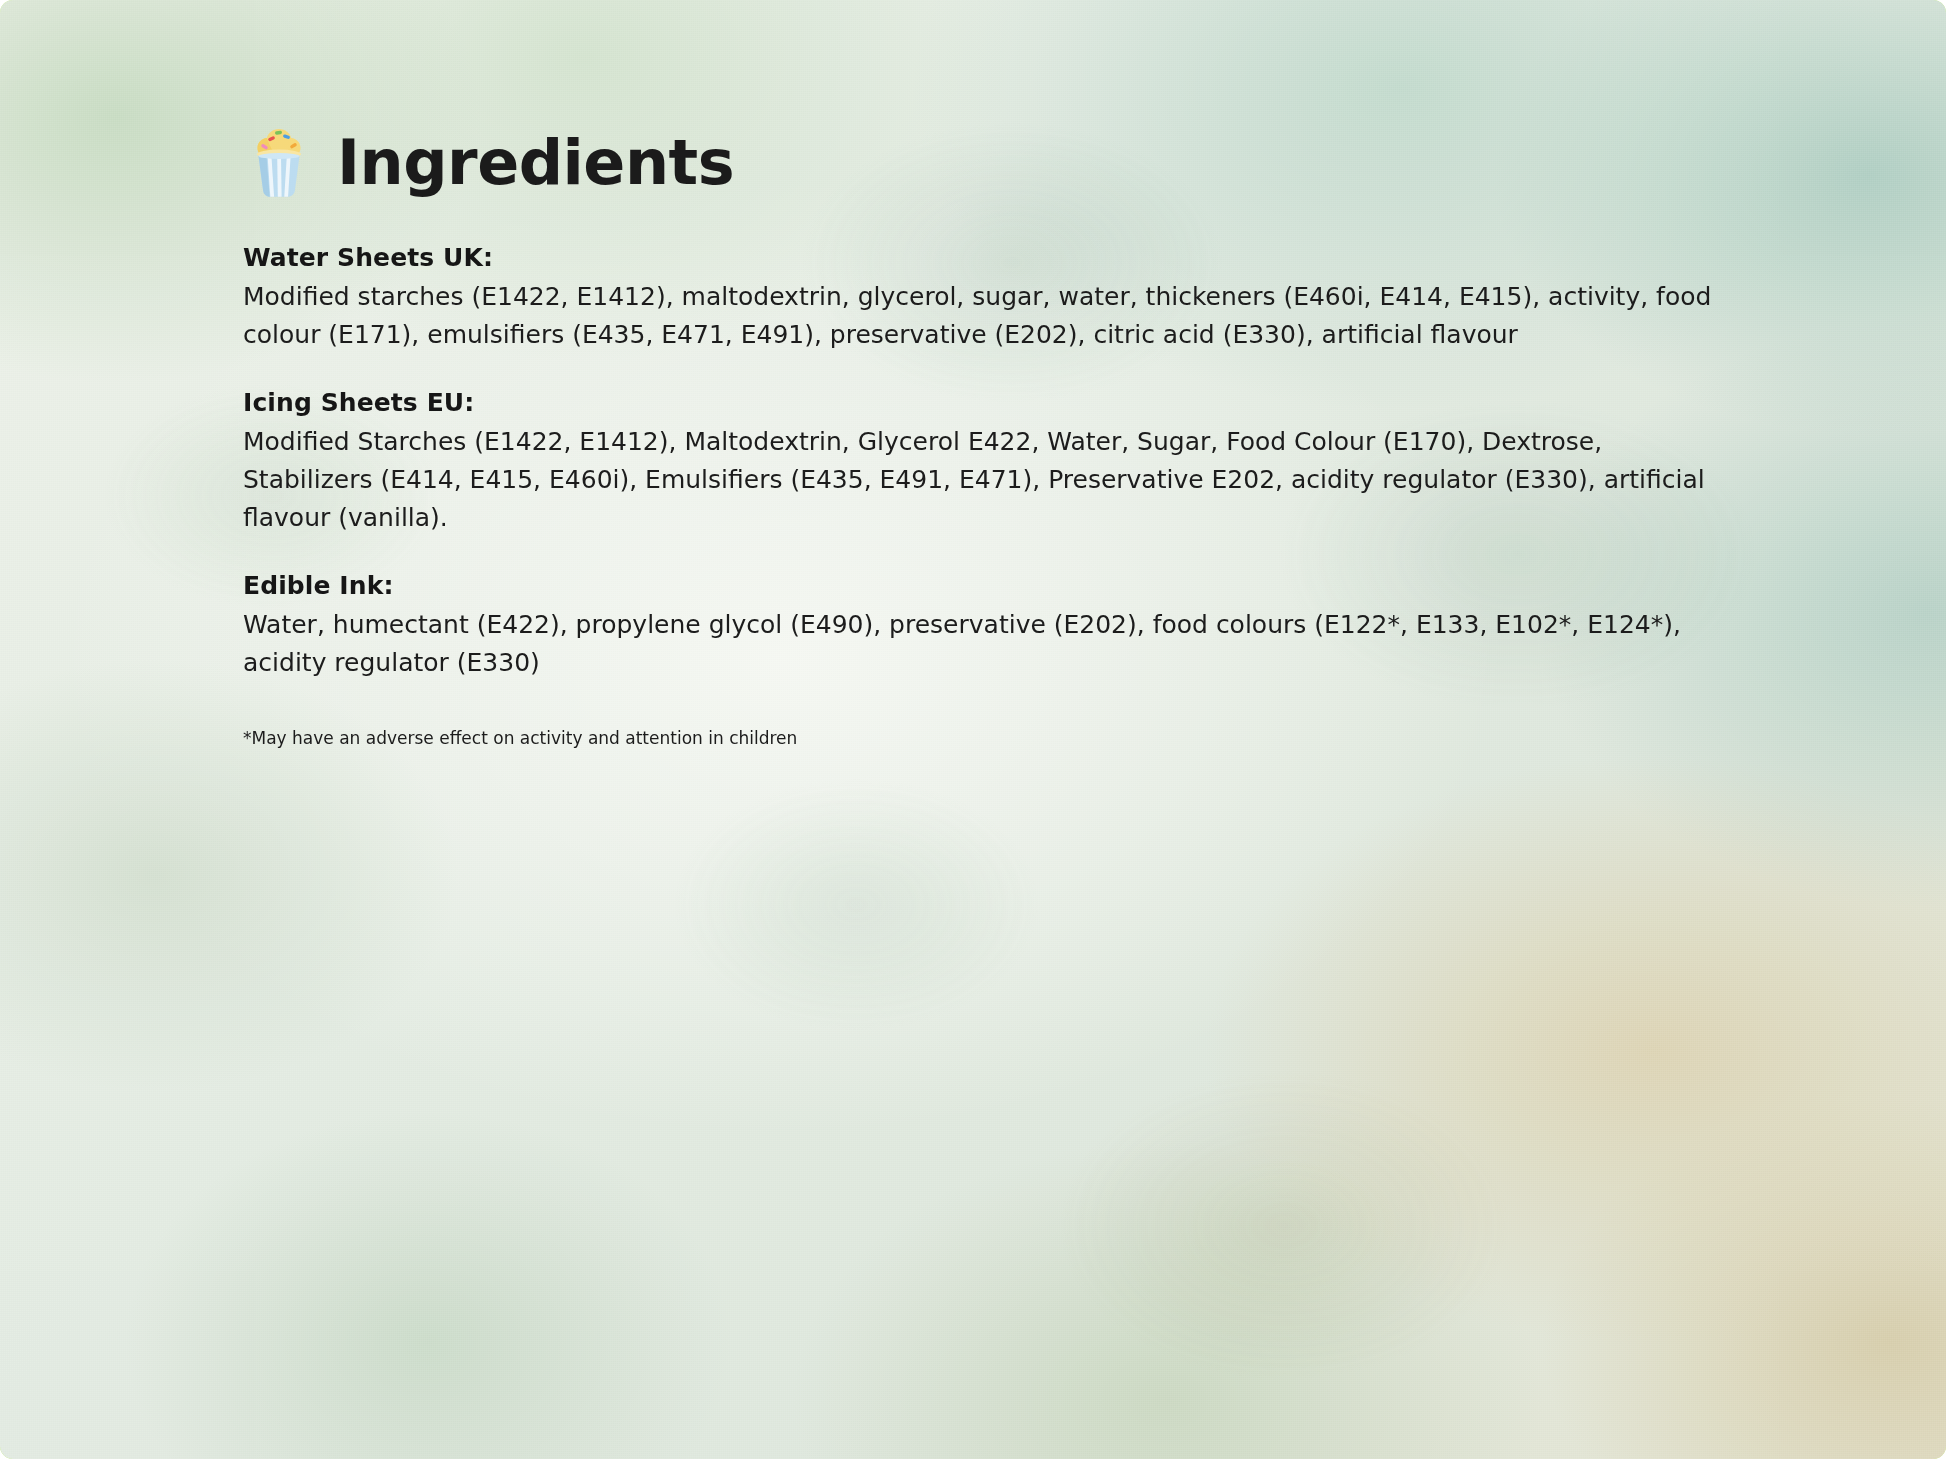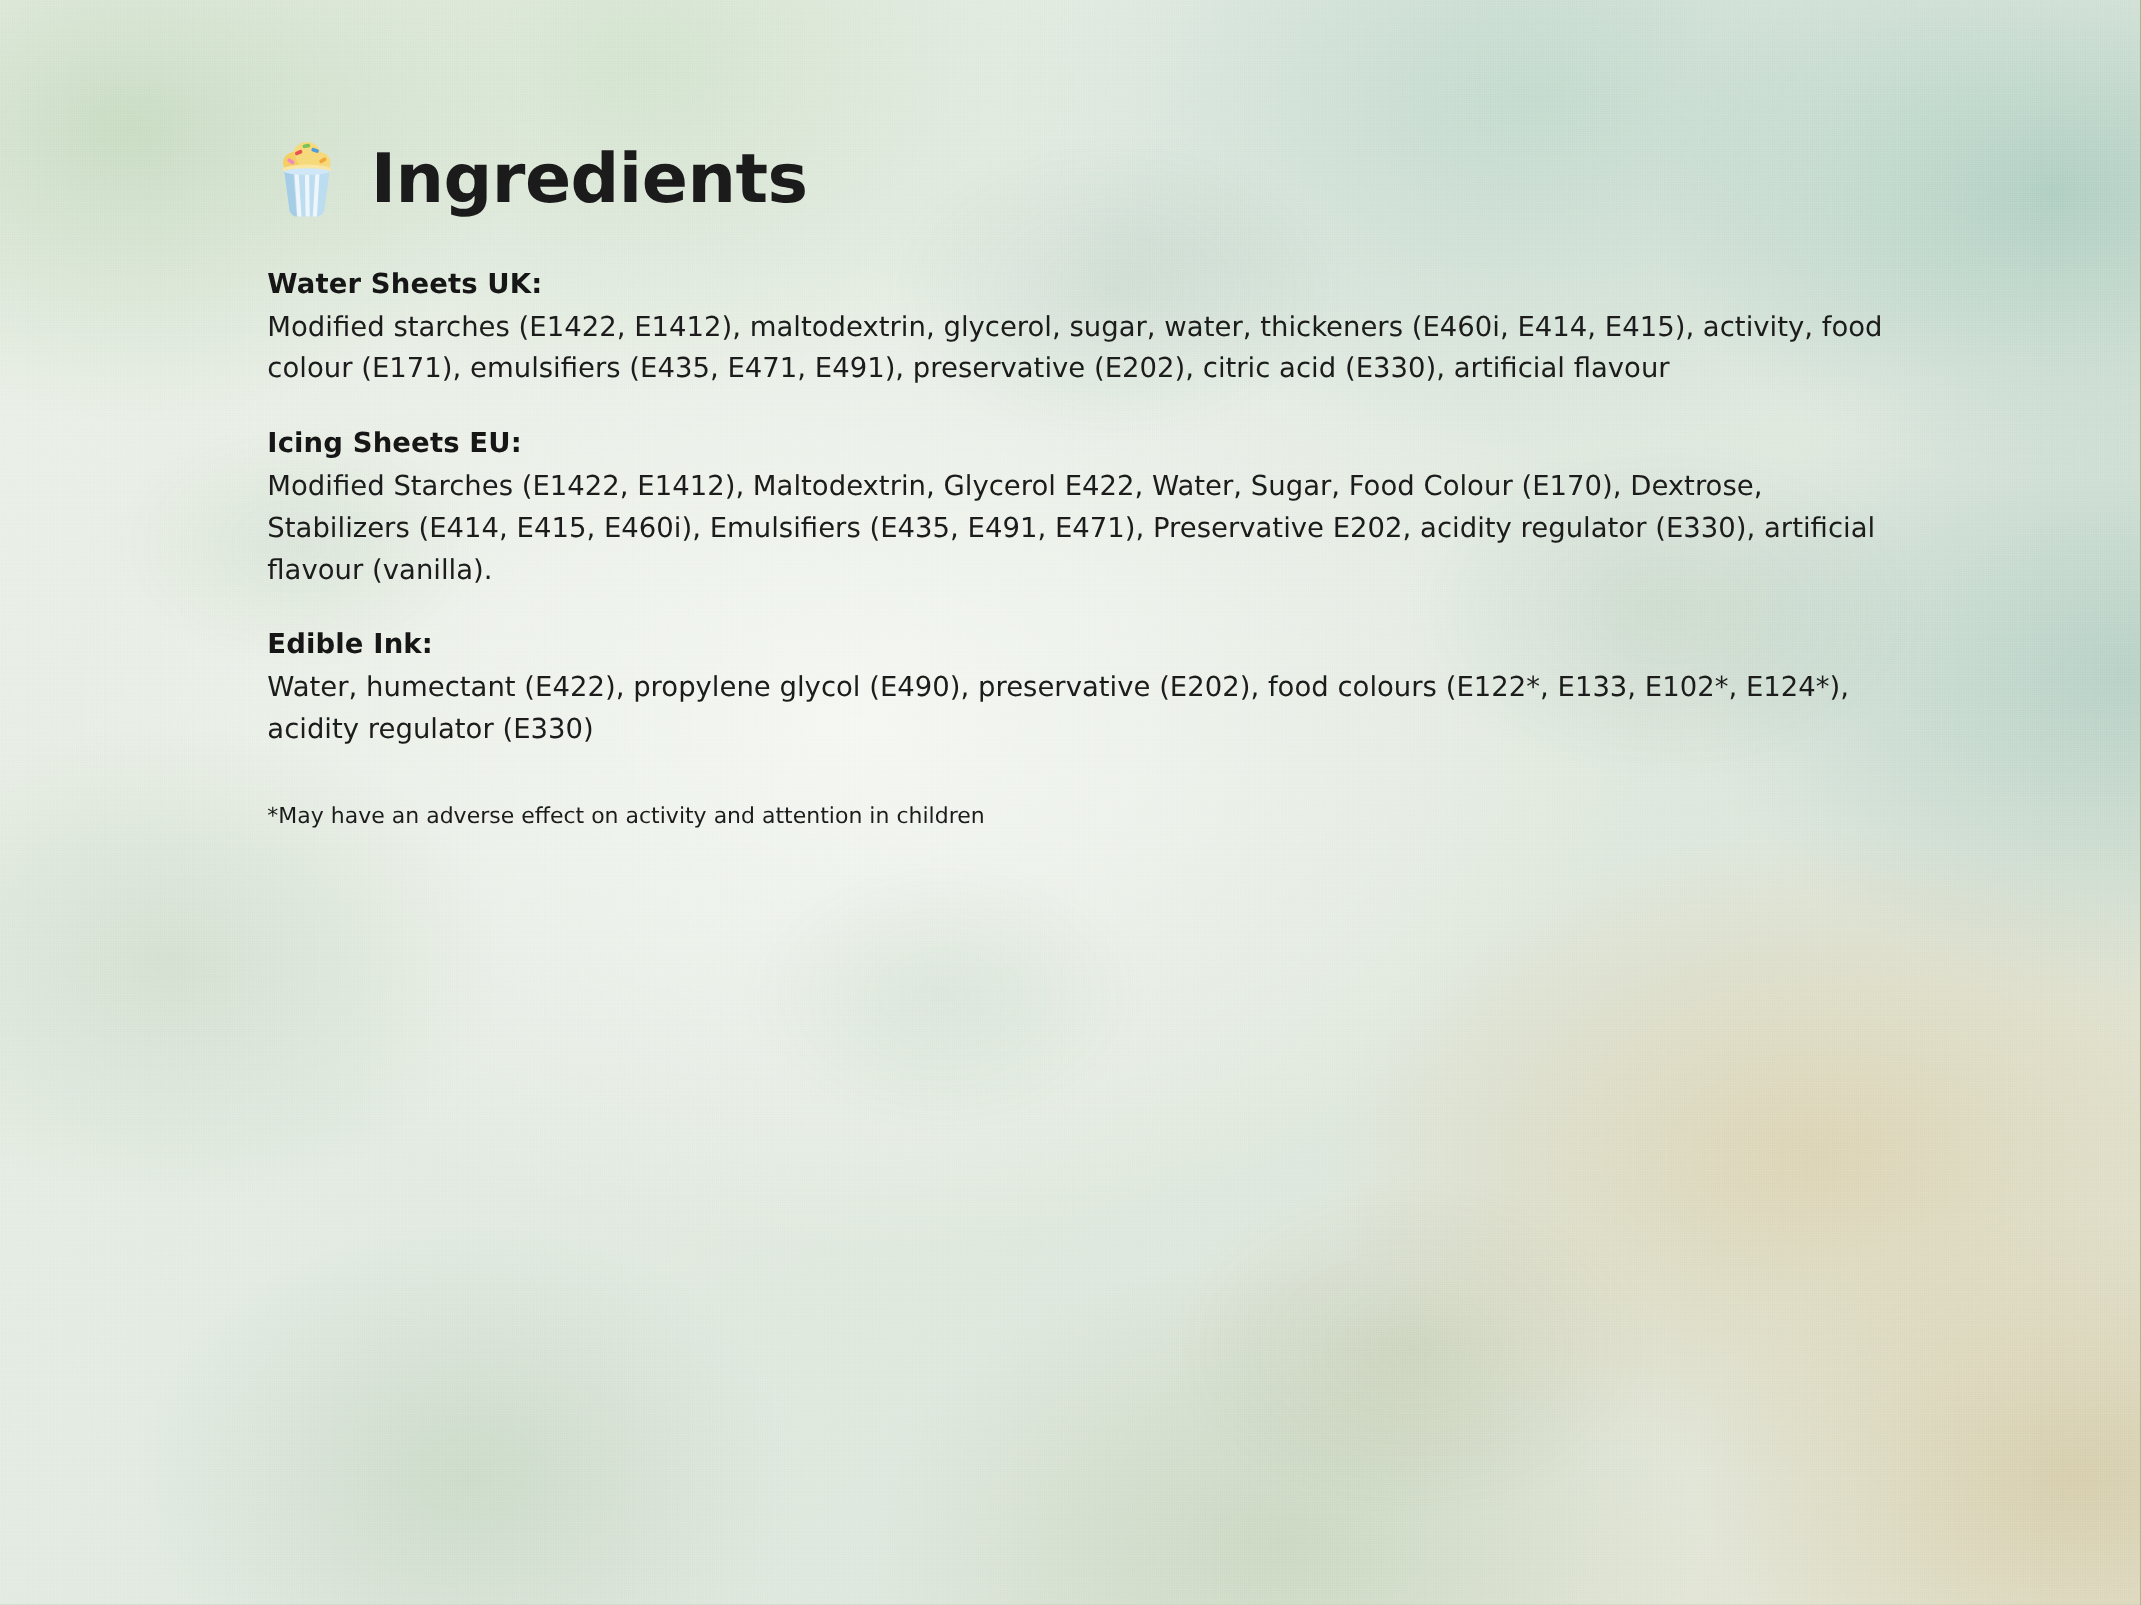--- a/index.html
+++ b/index.html
@@ -10,22 +10,23 @@
     width: 1946px;
     height: 1459px;
     overflow: hidden;
     font-family: "DejaVu Sans", sans-serif;
   }
 
   .page {
     position: relative;
     width: 1946px;
     height: 1459px;
-    background-color: #4d7c0f;
+    background-color: #bef264;
     overflow: hidden;
+    border-radius: 13px;
   }
 
   
   .wash {
     position: absolute;
     inset: 0;
     background:
       radial-gradient(ellipse 520px 380px at 6% 8%, rgba(196,218,190,0.85) 0%, rgba(196,218,190,0) 70%),
       radial-gradient(ellipse 600px 420px at 30% 4%, rgba(208,226,203,0.8) 0%, rgba(208,226,203,0) 72%),
       radial-gradient(ellipse 700px 460px at 72% 6%, rgba(186,214,200,0.75) 0%, rgba(186,214,200,0) 70%),
@@ -104,21 +105,21 @@
     font-family: "DejaVu Sans", sans-serif;
     font-size: 25px;
     font-weight: 400;
     color: #1c1c1c;
     line-height: 1.52;
     max-width: 1470px;
   }
   .footnote {
     margin-top: 44px;
     font-family: "DejaVu Sans", sans-serif;
-    font-size: 20px;
+    font-size: 17px;
     color: #1c1c1c;
     line-height: 1.5;
   }
 </style>
 </head>
 <body>
 
 <div class="page">
   <div class="wash"></div>
   <div class="wash2"></div>

